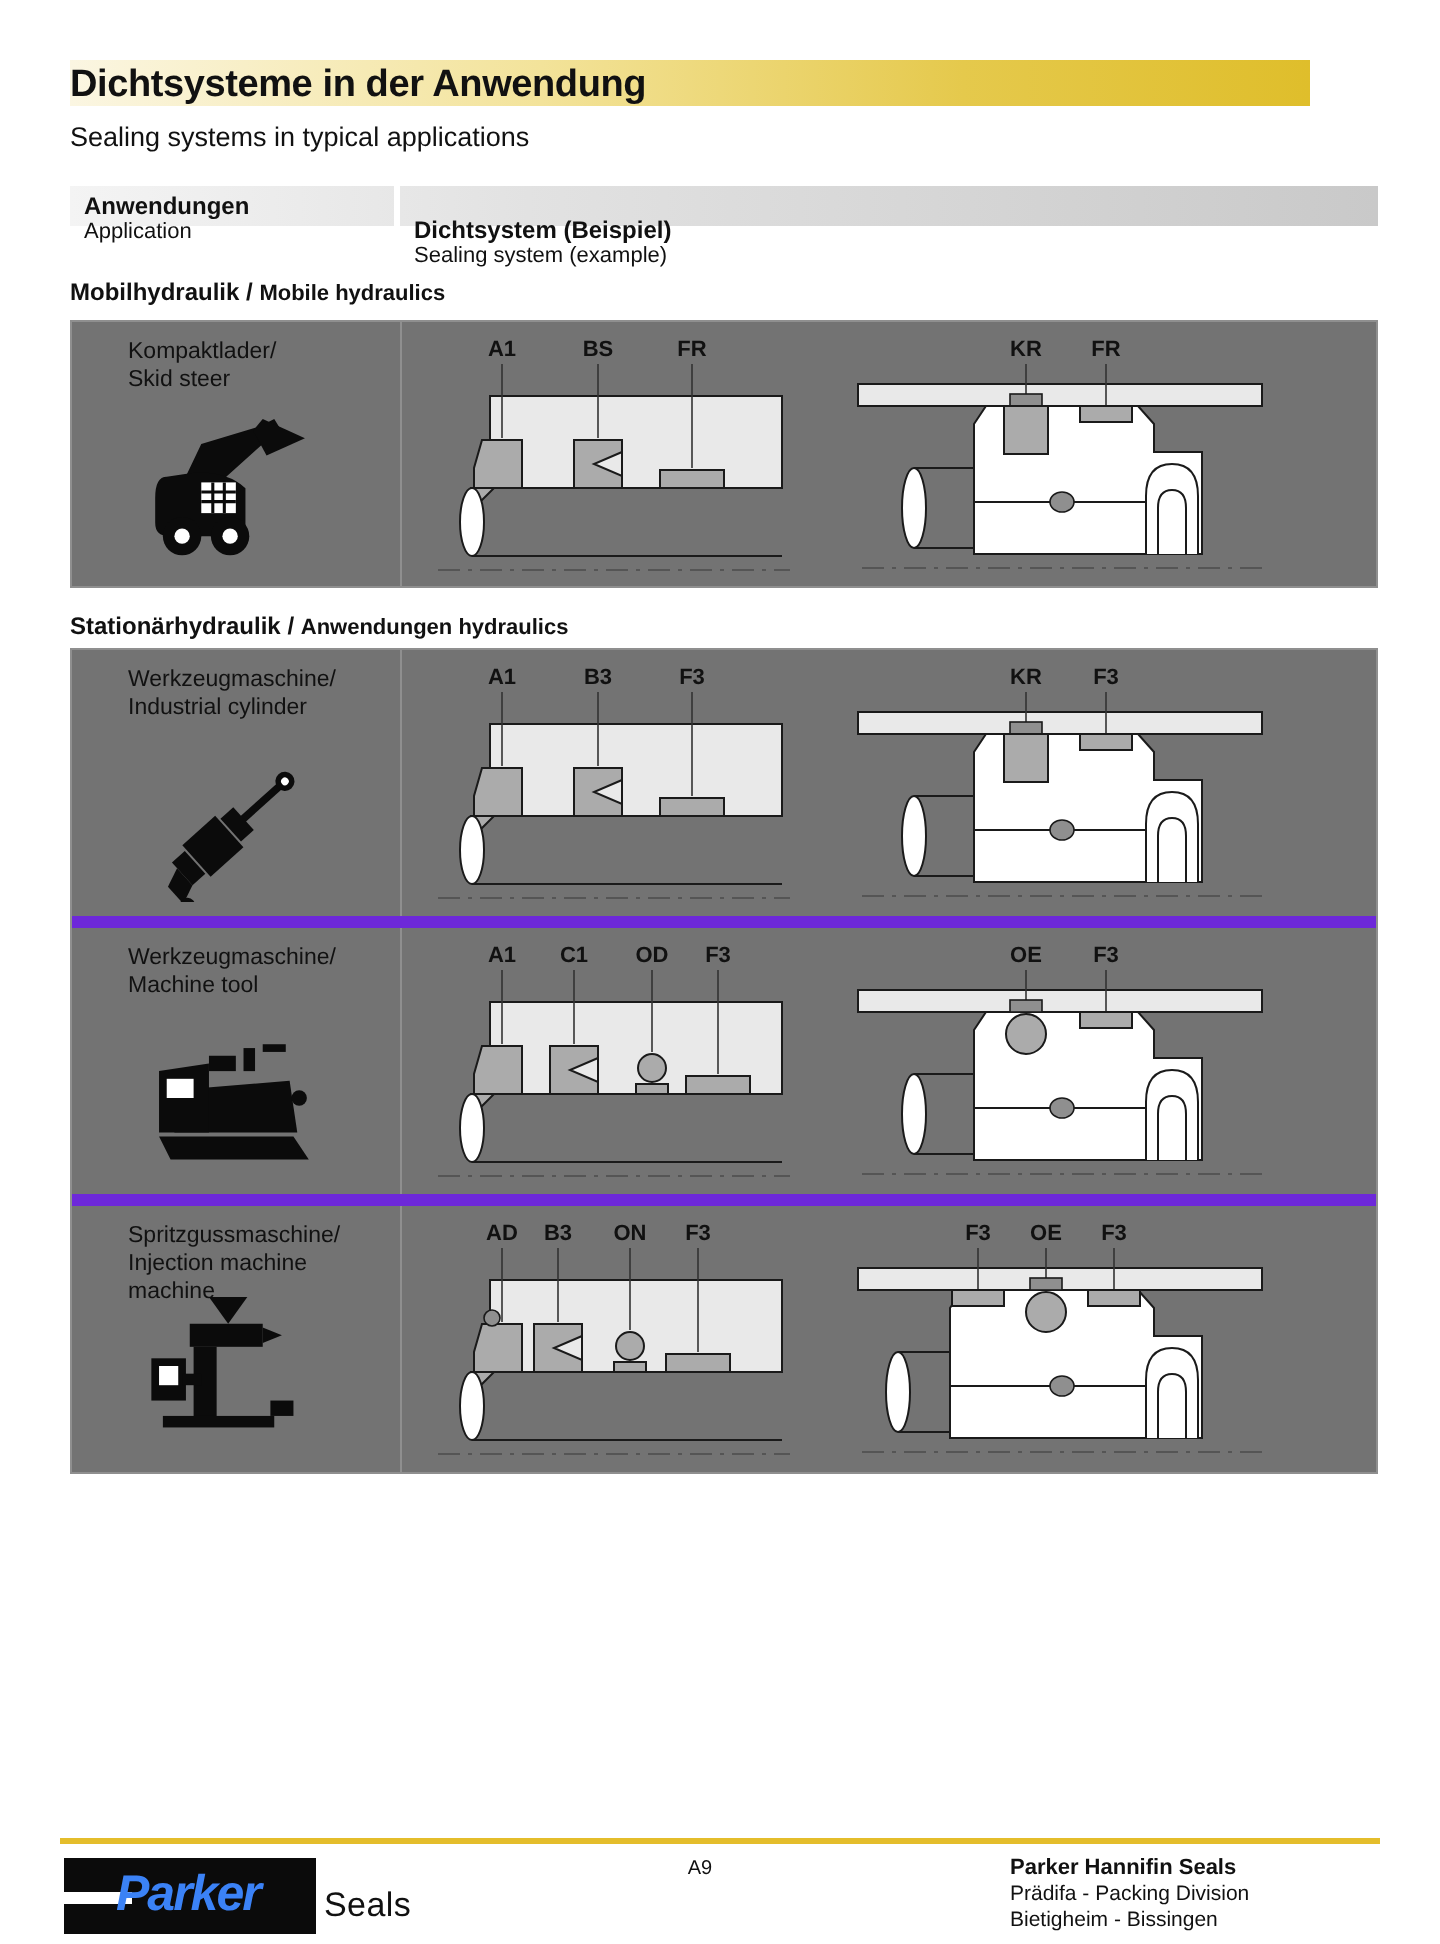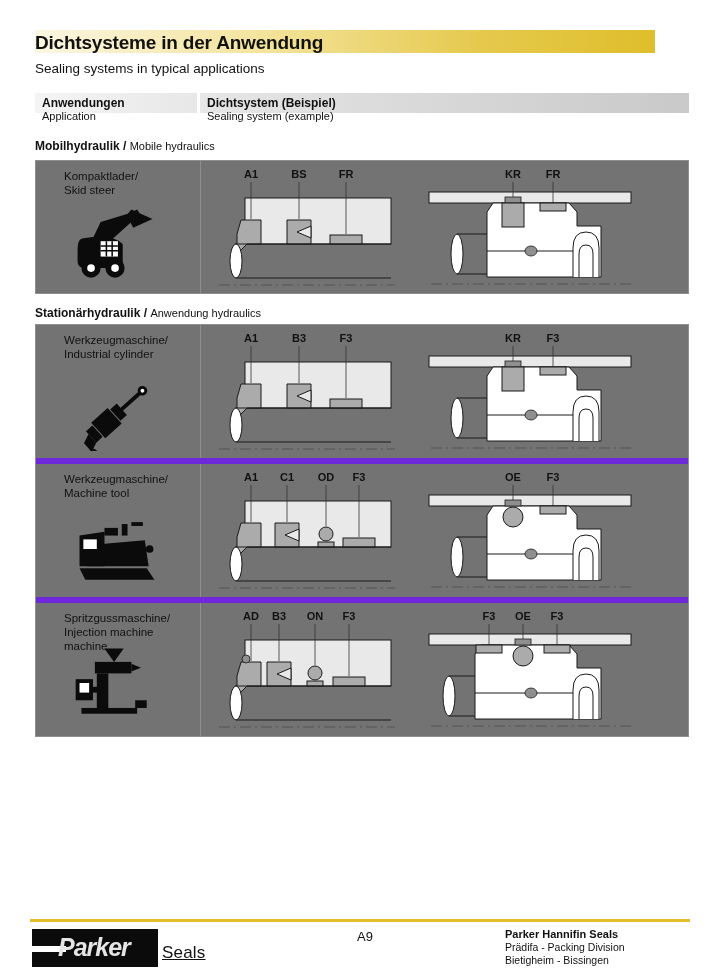--- a/index.html
+++ b/index.html
@@ -10,26 +10,26 @@
   .abs{position:absolute;}
   
   .title-band{left:35px;top:30px;width:620px;height:23px;
     background:linear-gradient(90deg,#FBF6E2 0%,#F3E39A 38%,#E5C94C 72%,#DFBE2B 100%);}
   .page-title{left:35px;top:32px;font-size:19px;font-weight:bold;letter-spacing:-0.2px;white-space:nowrap;}
   .page-subtitle{left:35px;top:61px;font-size:13.5px;white-space:nowrap;}
   
   .tbl-header{left:35px;top:93px;width:654px;height:20px;display:flex;
     background:linear-gradient(90deg,#F4F4F4 0%,#E2E2E2 35%,#C9C9C9 100%);}
   .tbl-header .cell1{width:165px;border-right:3px solid #ffffff;padding:3px 0 0 7px;box-sizing:border-box;}
-  .tbl-header .cell2{flex:1;padding:3px 0 0 7px;}
+  .tbl-header .cell2{flex:1;padding:15px 0 0 7px;}
   .hdr-de{font-size:12px;font-weight:bold;line-height:14px;}
   .hdr-en{font-size:11px;line-height:13px;}
   
   .section-label{left:35px;font-size:12px;font-weight:bold;white-space:nowrap;}
-  .section-label .en{font-weight:normal;font-size:11px;}
+  .section-label .en{font-weight:bold;font-size:11px;}
   
   .rowbox{left:35px;width:654px;border:1px solid #8F8F8F;box-sizing:border-box;background:#737373;}
   .row{display:flex;height:133px;position:relative;}
   .row + .row{border-top:6px solid #6d28d9;}
   .app-cell{width:165px;border-right:1px solid #8F8F8F;box-sizing:border-box;position:relative;}
   .app-name{padding:8px 4px 0 28px;font-size:11.5px;line-height:14px;}
   .app-icon{position:absolute;left:32px;top:46px;}
   .draw-cell{flex:1;position:relative;}
   .rod-svg{position:absolute;left:8px;top:3px;}
   .piston-svg{position:absolute;left:222px;top:3px;}
@@ -40,24 +40,24 @@
   .wht{fill:#ffffff;stroke:#1a1a1a;stroke-width:1;}
   .ln{stroke:#1a1a1a;stroke-width:1;fill:none;}
   .ldr{stroke:#333;stroke-width:0.8;fill:none;}
   .cl{stroke:#555;stroke-width:1;stroke-dasharray:11 4 2 4;fill:none;}
   .lbl{font-family:"Liberation Sans",sans-serif;font-size:11px;font-weight:bold;fill:#111;text-anchor:middle;}
   .ic{fill:#0b0b0b;}
   .icw{fill:#ffffff;}
   
   .footer-rule{left:30px;top:919px;width:660px;height:3px;background:#E4BD2B;}
   .logo-wrap{left:32px;top:929px;width:126px;height:38px;background:#0b0b0b;}
-  .logo-parker{position:absolute;left:26px;top:4px;color:#e5e5e5;font-size:25px;font-weight:bold;font-style:italic;letter-spacing:-1px;}
+  .logo-parker{position:absolute;left:26px;top:4px;color:#3b82f6;font-size:25px;font-weight:bold;font-style:italic;letter-spacing:-1px;}
   .logo-dash{position:absolute;left:0px;top:17px;width:34px;height:6px;background:#fff;}
-  .logo-seals{left:162px;top:943px;font-size:17px;letter-spacing:0.2px;text-decoration:underline;}
-  .page-num{left:325px;top:929px;width:80px;text-align:center;font-size:13px;}
+  .logo-seals{left:162px;top:943px;font-size:17px;letter-spacing:0.2px;}
+  .page-num{left:310px;top:929px;width:80px;text-align:center;font-size:10px;}
   .footer-right{left:505px;top:928px;font-size:10.5px;line-height:13px;}
   .footer-right .company{font-weight:bold;font-size:11px;}
 </style>
 </head>
 <body>
 
 <div class="abs title-band"></div>
 <div class="abs page-title">Dichtsysteme in der Anwendung</div>
 <div class="abs page-subtitle">Sealing systems in typical applications</div>
 
@@ -132,21 +132,21 @@
         <line class="cl" x1="8" y1="120" x2="210" y2="120"></line>
         <text class="lbl" x="90" y="14">KR</text>
         <text class="lbl" x="130" y="14">FR</text>
       </svg>
     </div>
   </div>
 </div>
 
 <div class="abs section-label" style="top:306px;">
   <span>Stationärhydraulik /</span>
-  <span class="en">Anwendung hydraulics</span>
+  <span class="en">Anwendungen hydraulics</span>
 </div>
 
 <div class="abs rowbox" style="top:324px;">
 
   <div class="row">
     <div class="app-cell">
       <div class="app-name">
         <span>Werkzeugmaschine/</span><br>
         <span>Industrial cylinder</span>
       </div>

